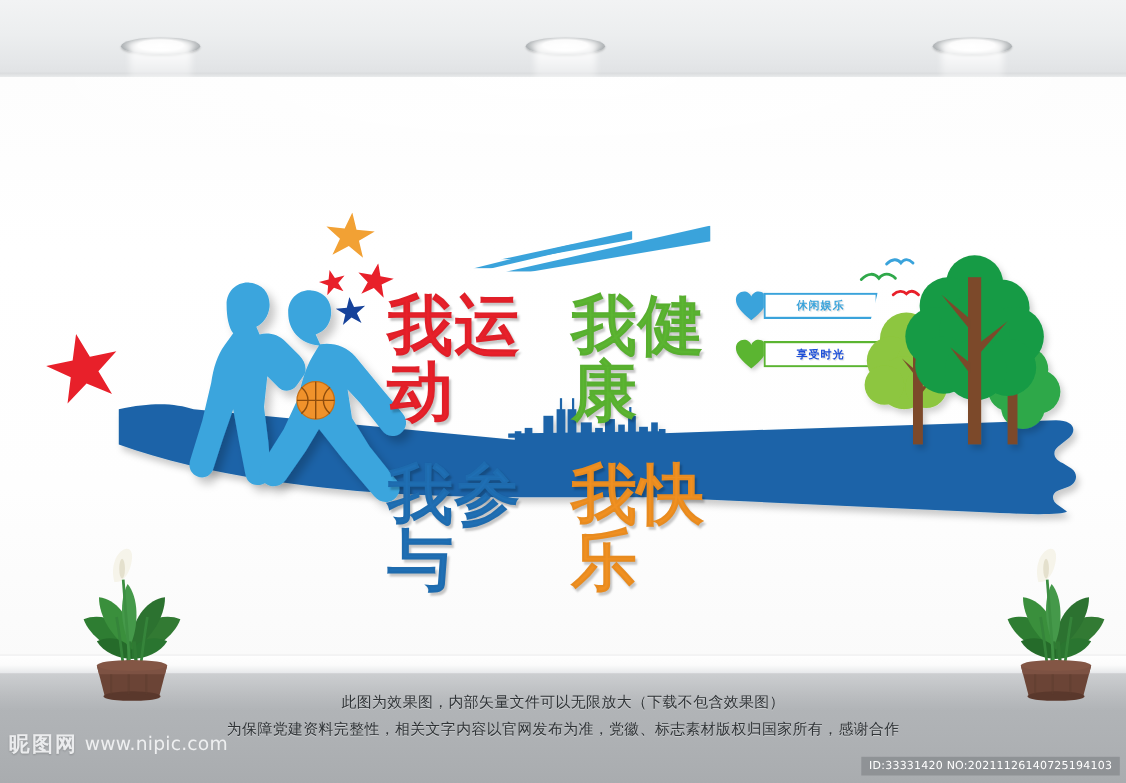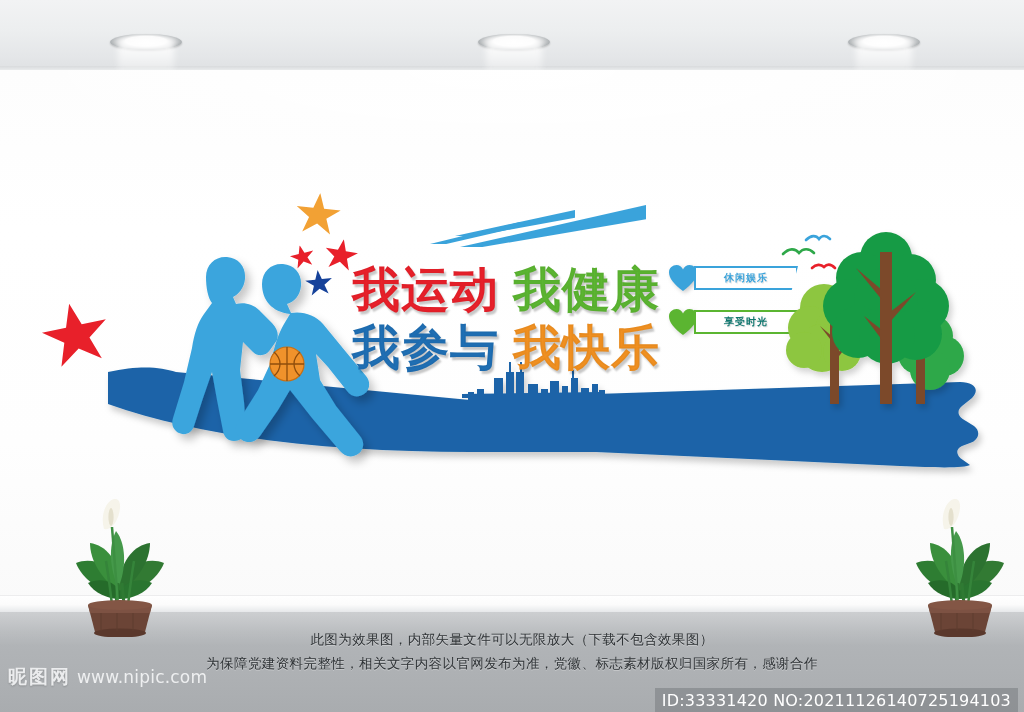--- a/index.html
+++ b/index.html
@@ -103,27 +103,27 @@
   .wedge { position:absolute; background:#3aa3db; filter:drop-shadow(2px 3px 2px rgba(0,0,0,.18)); }
   .wedge1 { left:430px; top:222px; width:90px; height:22px; clip-path:polygon(0% 100%,100% 0%,100% 22%,18% 100%); }
   .wedge2 { left:455px; top:210px; width:120px; height:26px; clip-path:polygon(0% 100%,100% 0%,100% 30%,16% 100%); }
   .wedge3 { left:460px; top:205px; width:186px; height:42px; clip-path:polygon(0% 100%,100% 0%,100% 34%,12% 100%); }
 
   
   .title-block { position:absolute; left:352px; top:266px; width:320px; }
   .title-row { display:flex; align-items:flex-end; gap:14px; line-height:1; }
   .t-word {
     font-family:Liberation Serif, serif;
-    font-size:48px; font-weight:700; letter-spacing:1px;
+    font-size:60px; font-weight:700; letter-spacing:1px;
     text-shadow:2px 3px 2px rgba(0,0,0,.22);
     -webkit-text-stroke:0.5px rgba(0,0,0,.03);
   }
   .t-red   { color:#e8202a; }
   .t-green { color:#5bb531; }
-  .t-blue  { color:#1f6fb4; }
+  .t-blue  { color:#1f6fb4;margin-top:24px; }
   .t-orange{ color:#f09021; }
   .title-row + .title-row { margin-top:10px; }
 
   
   .badges { position:absolute; left:668px; top:262px; width:130px; }
   .badge { position:relative; height:34px; margin-bottom:10px; }
   .heart {
     position:absolute; left:0; top:2px; width:30px; height:28px;
     filter:drop-shadow(2px 2px 2px rgba(0,0,0,.2));
   }
@@ -136,21 +136,21 @@
   }
   .ribbon span {
     font-size:10px; font-weight:700; letter-spacing:1px;
     text-shadow:1px 1px 1px rgba(0,0,0,.14);
   }
   .b-blue   .ribbon { border-color:#3aa3db; }
   .b-blue   .ribbon span { color:#3aa3db; }
   .b-orange .ribbon { border-color:#f09021; }
   .b-orange .ribbon span { color:#f09021; }
   .b-green  .ribbon { border-color:#5bb531; }
-  .b-green  .ribbon span { color:#0f766e; }
+  .b-green  .ribbon span { color:#1d4ed8; }
 
   
   .footer-note {
     position:absolute; left:0; top:628px; width:1024px;
     text-align:center; color:#2f3336;
     font-size:13.5px; line-height:22px; letter-spacing:.4px;
     text-shadow:0 1px 0 rgba(255,255,255,.35);
   }
   .footer-note div + div { margin-top:2px; }
 
@@ -162,21 +162,21 @@
   }
   .wm-logo {
     font-size:19px; font-weight:700; letter-spacing:2px;
     color:#f1f2f3; text-shadow:0 1px 2px rgba(0,0,0,.22);
   }
   .wm-url { font-size:17px; color:#f4f5f6; letter-spacing:.2px; }
 
   .idcode {
     position:absolute; right:6px; top:688px;
     background:rgba(120,124,127,.55);
-    color:#ffffff; font-size:16px; padding:3px 7px; letter-spacing:.2px;
+    color:#ffffff; font-size:10px; padding:3px 7px; letter-spacing:.2px;
   }
 </style>
 </head>
 <body>
 
 <div id="scene">
 
   <div class="ceiling"></div>
   <div class="ceiling-edge"></div>
   <div class="spot" style="left:110px;top:34px;">

